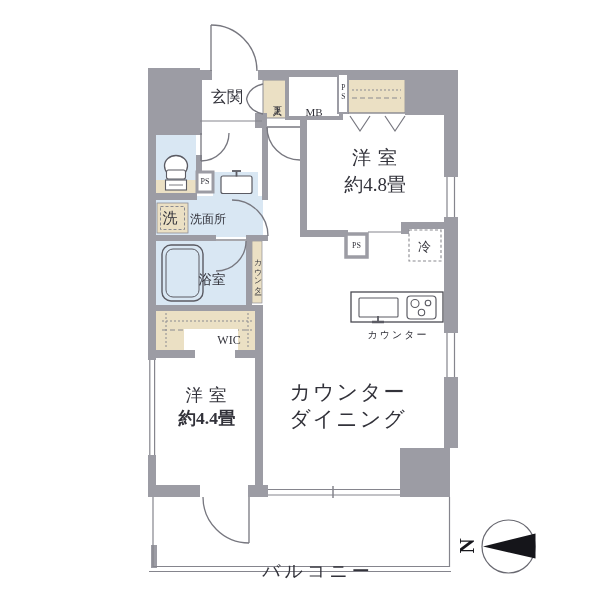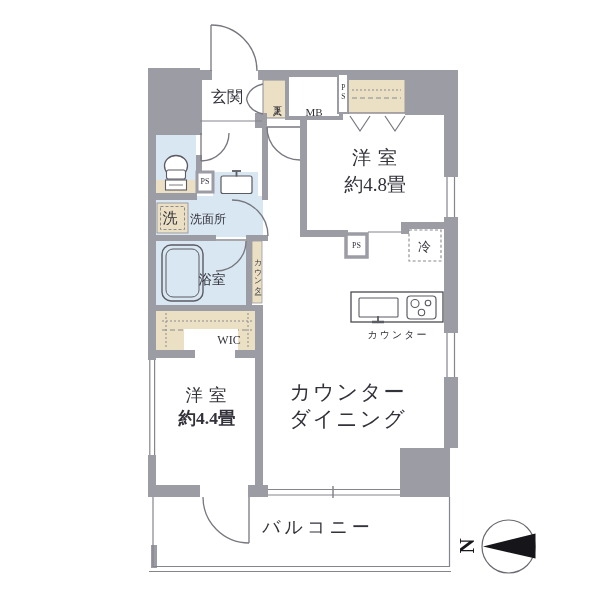--- a/index.html
+++ b/index.html
@@ -6,21 +6,21 @@
   #stage{position:relative;width:544px;height:600px;background:#fff;overflow:hidden;
          font-family:"Liberation Serif","DejaVu Serif",serif;color:#26262e;}
   #plansvg{position:absolute;left:0;top:0;z-index:1;}
   .lbl{position:absolute;z-index:2;transform:translate(-50%,-50%);white-space:nowrap;
        color:#32323a;line-height:1;}
   .vert{writing-mode:vertical-rl;text-orientation:upright;transform:translate(-50%,-50%);}
   .f7{font-size:7.5px;} .f8{font-size:8px;} .f9{font-size:9px;} .f10{font-size:10px;}
   .f11{font-size:11px;} .f12{font-size:12px;} .f13{font-size:13px;} .f13-5{font-size:13.5px;}
   .f15{font-size:15px;} .f16{font-size:16px;} .f17{font-size:17.5px;} .f18{font-size:18px;}
   .f19{font-size:19px;} .f21{font-size:21px;}
-  .ls2{letter-spacing:2px;} .ls4{letter-spacing:4px;} .ls6{letter-spacing:6px;} .ls7{letter-spacing:7px;}
+  .ls2{letter-spacing:2px;} .ls4{letter-spacing:4px;margin-top:44px;} .ls6{letter-spacing:6px;} .ls7{letter-spacing:7px;}
   .stack{display:flex;flex-direction:column;align-items:center;gap:0;}
   .stack div{line-height:1.28;}
   .north{transform:translate(-50%,-50%) rotate(-90deg);font-size:21px;font-weight:bold;color:#17171c;}
 </style>
 </head>
 <body>
 
 <div id="stage">
 
   <svg id="plansvg" width="600" height="600" viewBox="0 0 600 600">

